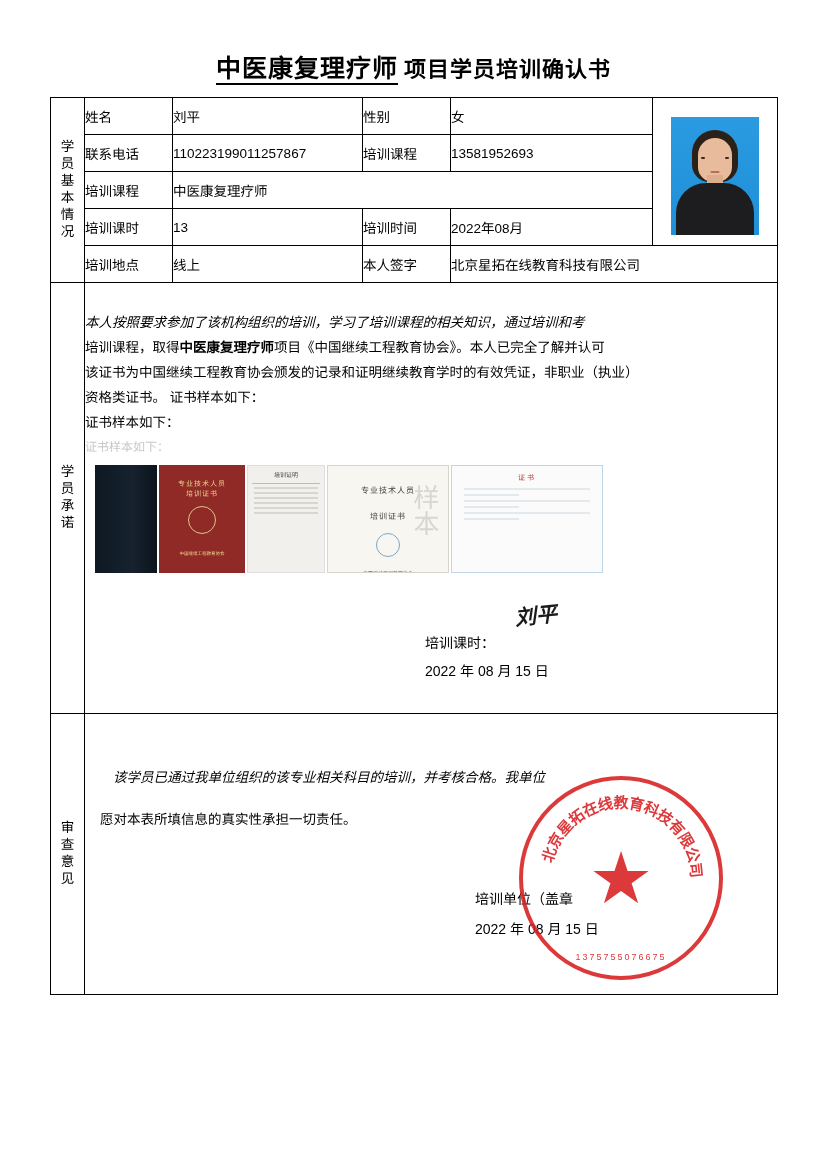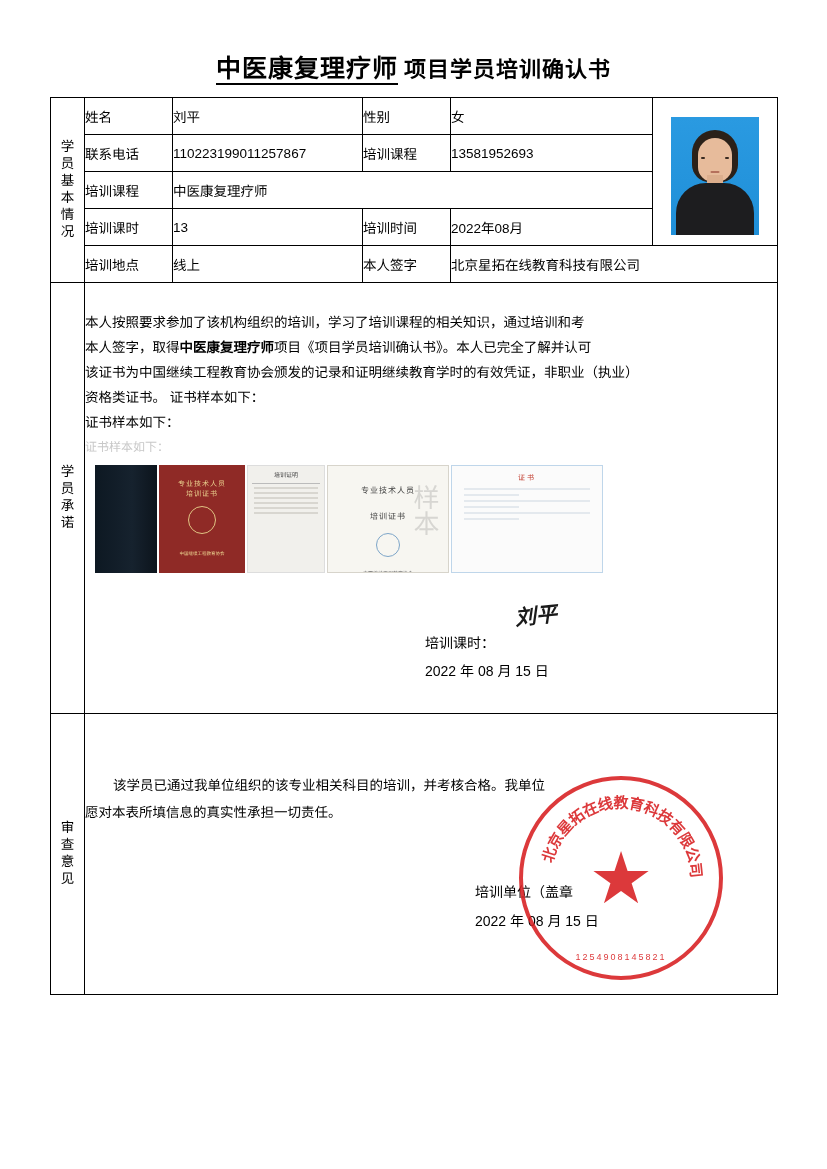--- a/index.html
+++ b/index.html
@@ -153,21 +153,21 @@
     padding: 12px 18px 10px 18px;
     vertical-align: top;
     line-height: 1.85;
     font-size: 14px;
     height: 430px;
   }
   .promise-cell p {
     margin: 0;
     text-indent: 0;
   }
-  .p-indent { text-indent: 28px; }
+  .p-indent { text-indent: 28px; font-style: italic; }
   .hl { font-weight: bold; }
   .sample-label { margin-top: 2px; }
   .faded {
     color: #c8c8c8;
     font-size: 12px;
     margin-left: 2px;
   }
   .cert-row {
     margin-top: 6px;
     display: flex;
@@ -436,21 +436,21 @@
       <tr>
         <td class="side-label">
           <span>学</span>
             <span>员</span>
             <span>承</span>
             <span>诺</span>
         </td>
         <td class="promise-cell" colspan="5">
           <p class="p-indent">本人按照要求参加了该机构组织的培训，学习了培训课程的相关知识，通过培训和考</p>
           <p>
-            <span>本人签字，取得</span><span class="hl">中医康复理疗师</span><span>项目《项目学员培训确认书》。</span><span>本人已完全了解并认可</span>
+            <span>培训课程，取得</span><span class="hl">中医康复理疗师</span><span>项目《中国继续工程教育协会》。</span><span>本人已完全了解并认可</span>
           </p>
           <p>该证书为中国继续工程教育协会颁发的记录和证明继续教育学时的有效凭证，非职业（执业）</p>
           <p>资格类证书。 证书样本如下：</p>
           <p class="sample-label">证书样本如下：</p>
           <p class="faded">证书样本如下：</p>
 
           <div class="cert-row">
             <div class="cert cert1"></div>
             <div class="cert cert2">
               <div class="c2-line">专业技术人员</div>
@@ -495,21 +495,21 @@
 
       <tr>
         <td class="side-label">
           <span>审</span>
             <span>查</span>
             <span>意</span>
             <span>见</span>
         </td>
         <td class="review-cell" colspan="5">
           <p class="p-indent" style="margin:0;">该学员已通过我单位组织的该专业相关科目的培训，并考核合格。我单位</p>
-          <p style="margin:0;">愿对本表所填信息的真实性承担一切责任。</p>
+          <p style="margin:15px;">愿对本表所填信息的真实性承担一切责任。</p>
 
           <div class="review-sign">
             <div>培训单位（盖章</div>
             <div>2022 年 08 月 15 日</div>
           </div>
 
           <div class="stamp">
             <div class="star-glyph">★</div>
             <div class="stamp-text">
               <span style="transform:rotate(-72deg) translate(-50%,-90px) rotate(0deg)">北</span>
@@ -520,19 +520,19 @@
               <span style="transform:rotate(-12deg) translate(-50%,-90px)">线</span>
               <span style="transform:rotate(0deg) translate(-50%,-90px)">教</span>
               <span style="transform:rotate(12deg) translate(-50%,-90px)">育</span>
               <span style="transform:rotate(24deg) translate(-50%,-90px)">科</span>
               <span style="transform:rotate(36deg) translate(-50%,-90px)">技</span>
               <span style="transform:rotate(48deg) translate(-50%,-90px)">有</span>
               <span style="transform:rotate(60deg) translate(-50%,-90px)">限</span>
               <span style="transform:rotate(72deg) translate(-50%,-90px)">公</span>
               <span style="transform:rotate(84deg) translate(-50%,-90px)">司</span>
             </div>
-            <div class="stamp-num">1254908145821</div>
+            <div class="stamp-num">1375755076675</div>
           </div>
         </td>
       </tr>
     </tbody>
   </table>
 </div>
 
 </body></html>

